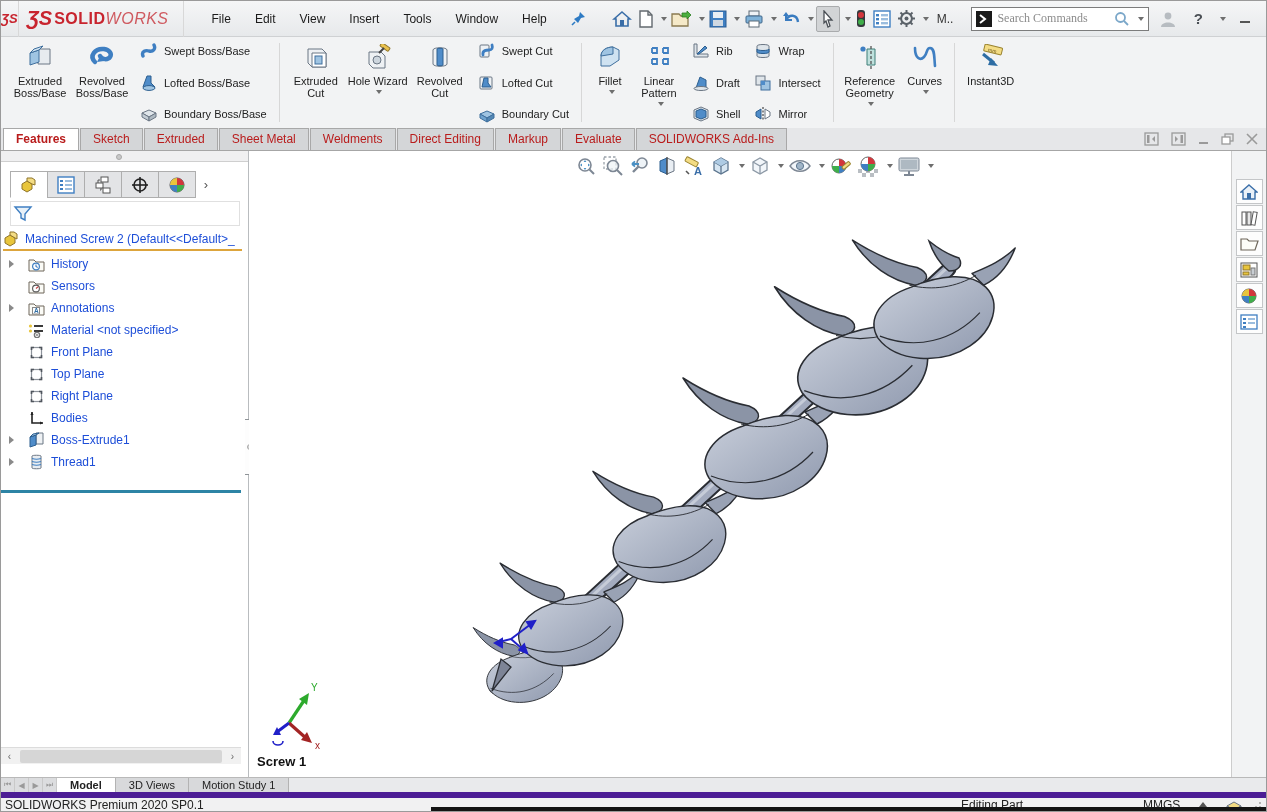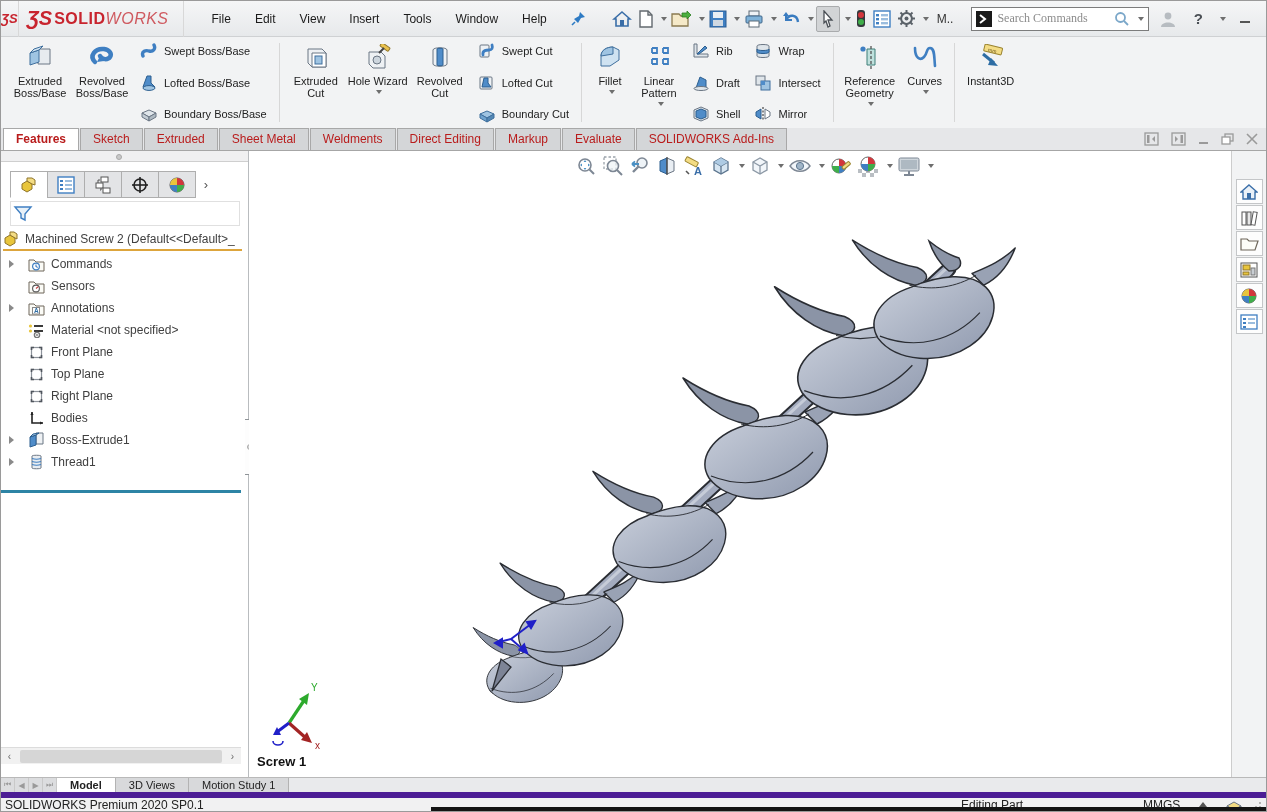--- a/index.html
+++ b/index.html
@@ -48,21 +48,21 @@
 .ptab{width:38px;height:27px;background:#e3e4e6;border:1px solid #aeaeae;margin-right:-1px;display:flex;align-items:center;justify-content:center}
 .ptab.active{background:#fff;border-bottom-color:#fff}
 #ptab-more{width:22px;height:27px;display:flex;align-items:center;justify-content:center;color:#555;font-size:13px}
 #filterrow{position:absolute;top:50px;left:9px;right:8px;height:25px;border:1px solid #e0e0e0;display:flex;align-items:center;padding-left:2px}
 #treeroot{position:absolute;top:78px;left:2px;right:6px;height:22px;display:flex;align-items:center;gap:5px;border-bottom:2px solid #dda53c;font-size:12px}
 #tree{position:absolute;top:102px;left:2px;right:6px}
 .trow{height:22px;display:flex;align-items:center}
 .tarrow{width:16px;display:flex;justify-content:center}
 .tarrow .tri{width:0;height:0;border-top:4px solid transparent;border-bottom:4px solid transparent;border-left:5px solid #8a8a8a}
 .ticon{width:18px;margin-right:6px;display:flex;justify-content:center;margin-left:8px}
-.tlabel{font-size:12px;color:#404040;white-space:nowrap}
+.tlabel{font-size:12px;color:#1d4ed8;white-space:nowrap}
 #rollback{position:absolute;top:339px;left:0;width:240px;height:3px;background:#2d84a5}
 #treesplit{position:absolute;right:-9px;top:268px;width:12px;height:56px;background:#fdfdfd;border:1px solid #8f9498;border-left:none;border-radius:0 3px 3px 0}
 #treesplit .dot{position:absolute;left:2px;top:24px;width:6px;height:6px;border-radius:50%;background:#d8d8d8;border:1px solid #a9a9a9}
 #hscroll{position:absolute;left:0;right:7px;bottom:13px;height:17px;background:#f1f1f1;border-top:1px solid #dcdcdc;display:flex;align-items:center}
 .sarr{width:17px;height:17px;display:flex;align-items:center;justify-content:center;color:#6a6a6a;font-size:10px}
 #hthumb{flex:1;height:13px;background:#d6d6d6;border-radius:2px;margin:0 2px}
 
 #viewport{position:absolute;top:150px;left:248px;right:35px;bottom:34px;background:#fff;overflow:hidden}
 #headsup{position:absolute;top:2px;left:325px;display:flex;align-items:center;gap:3px}
 .hbtn{display:flex;align-items:center;padding:2px 1px}
@@ -593,21 +593,21 @@
         <span class="tarrow">
             <span class="tri"></span>
           </span>
         <span class="ticon">
             <svg width="17" height="15" viewBox="0 0 17 15">
               <path d="M1,3 L6,3 L8,5 L16,5 L16,14 L1,14 Z" fill="#fbfbf6" stroke="#6e675a"></path>
               <circle cx="8" cy="9.5" r="3.4" fill="#fff" stroke="#3f7fc2" stroke-width="1.2"></circle>
               <path d="M8,7.5 L8,9.5 L9.7,10.5" fill="none" stroke="#3f7fc2" stroke-width="1.1"></path>
             </svg>
           </span>
-        <span class="tlabel">Commands</span>
+        <span class="tlabel">History</span>
       </div>
       <div class="trow">
         <span class="tarrow"></span>
         <span class="ticon">
             <svg width="17" height="15" viewBox="0 0 17 15">
               <path d="M1,3 L6,3 L8,5 L16,5 L16,14 L1,14 Z" fill="#fbfbf6" stroke="#6e675a"></path>
               <circle cx="8" cy="9.5" r="3.4" fill="#fff" stroke="#555" stroke-width="1.1"></circle>
               <path d="M8,9.5 L10.3,7.6" stroke="#c23a3a" stroke-width="1.2"></path>
             </svg>
           </span>

